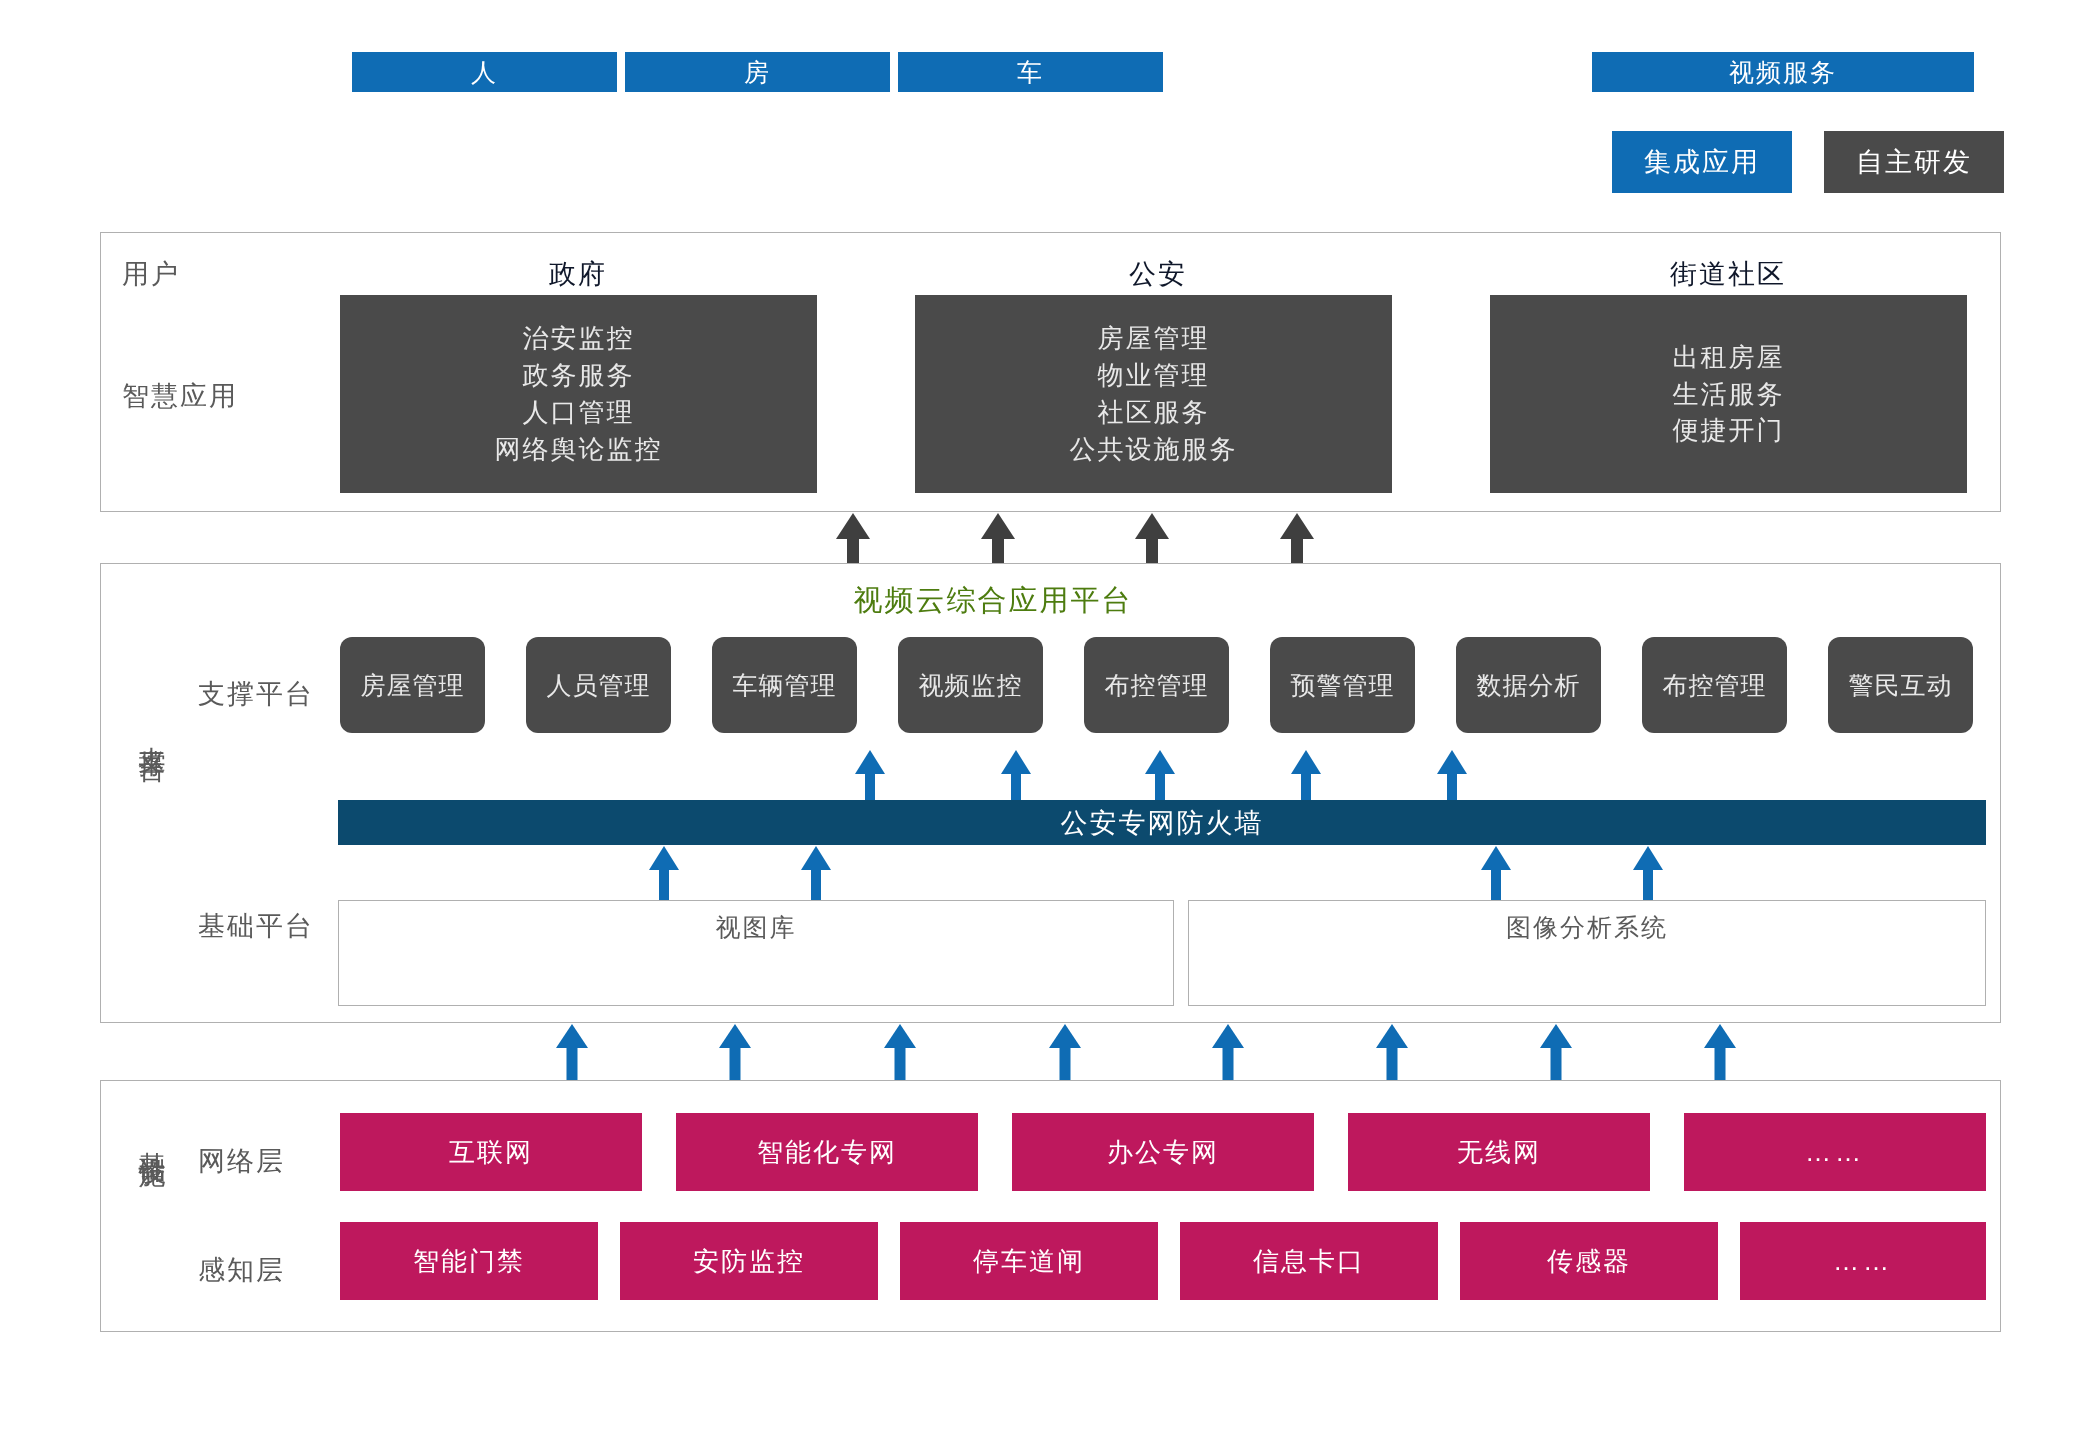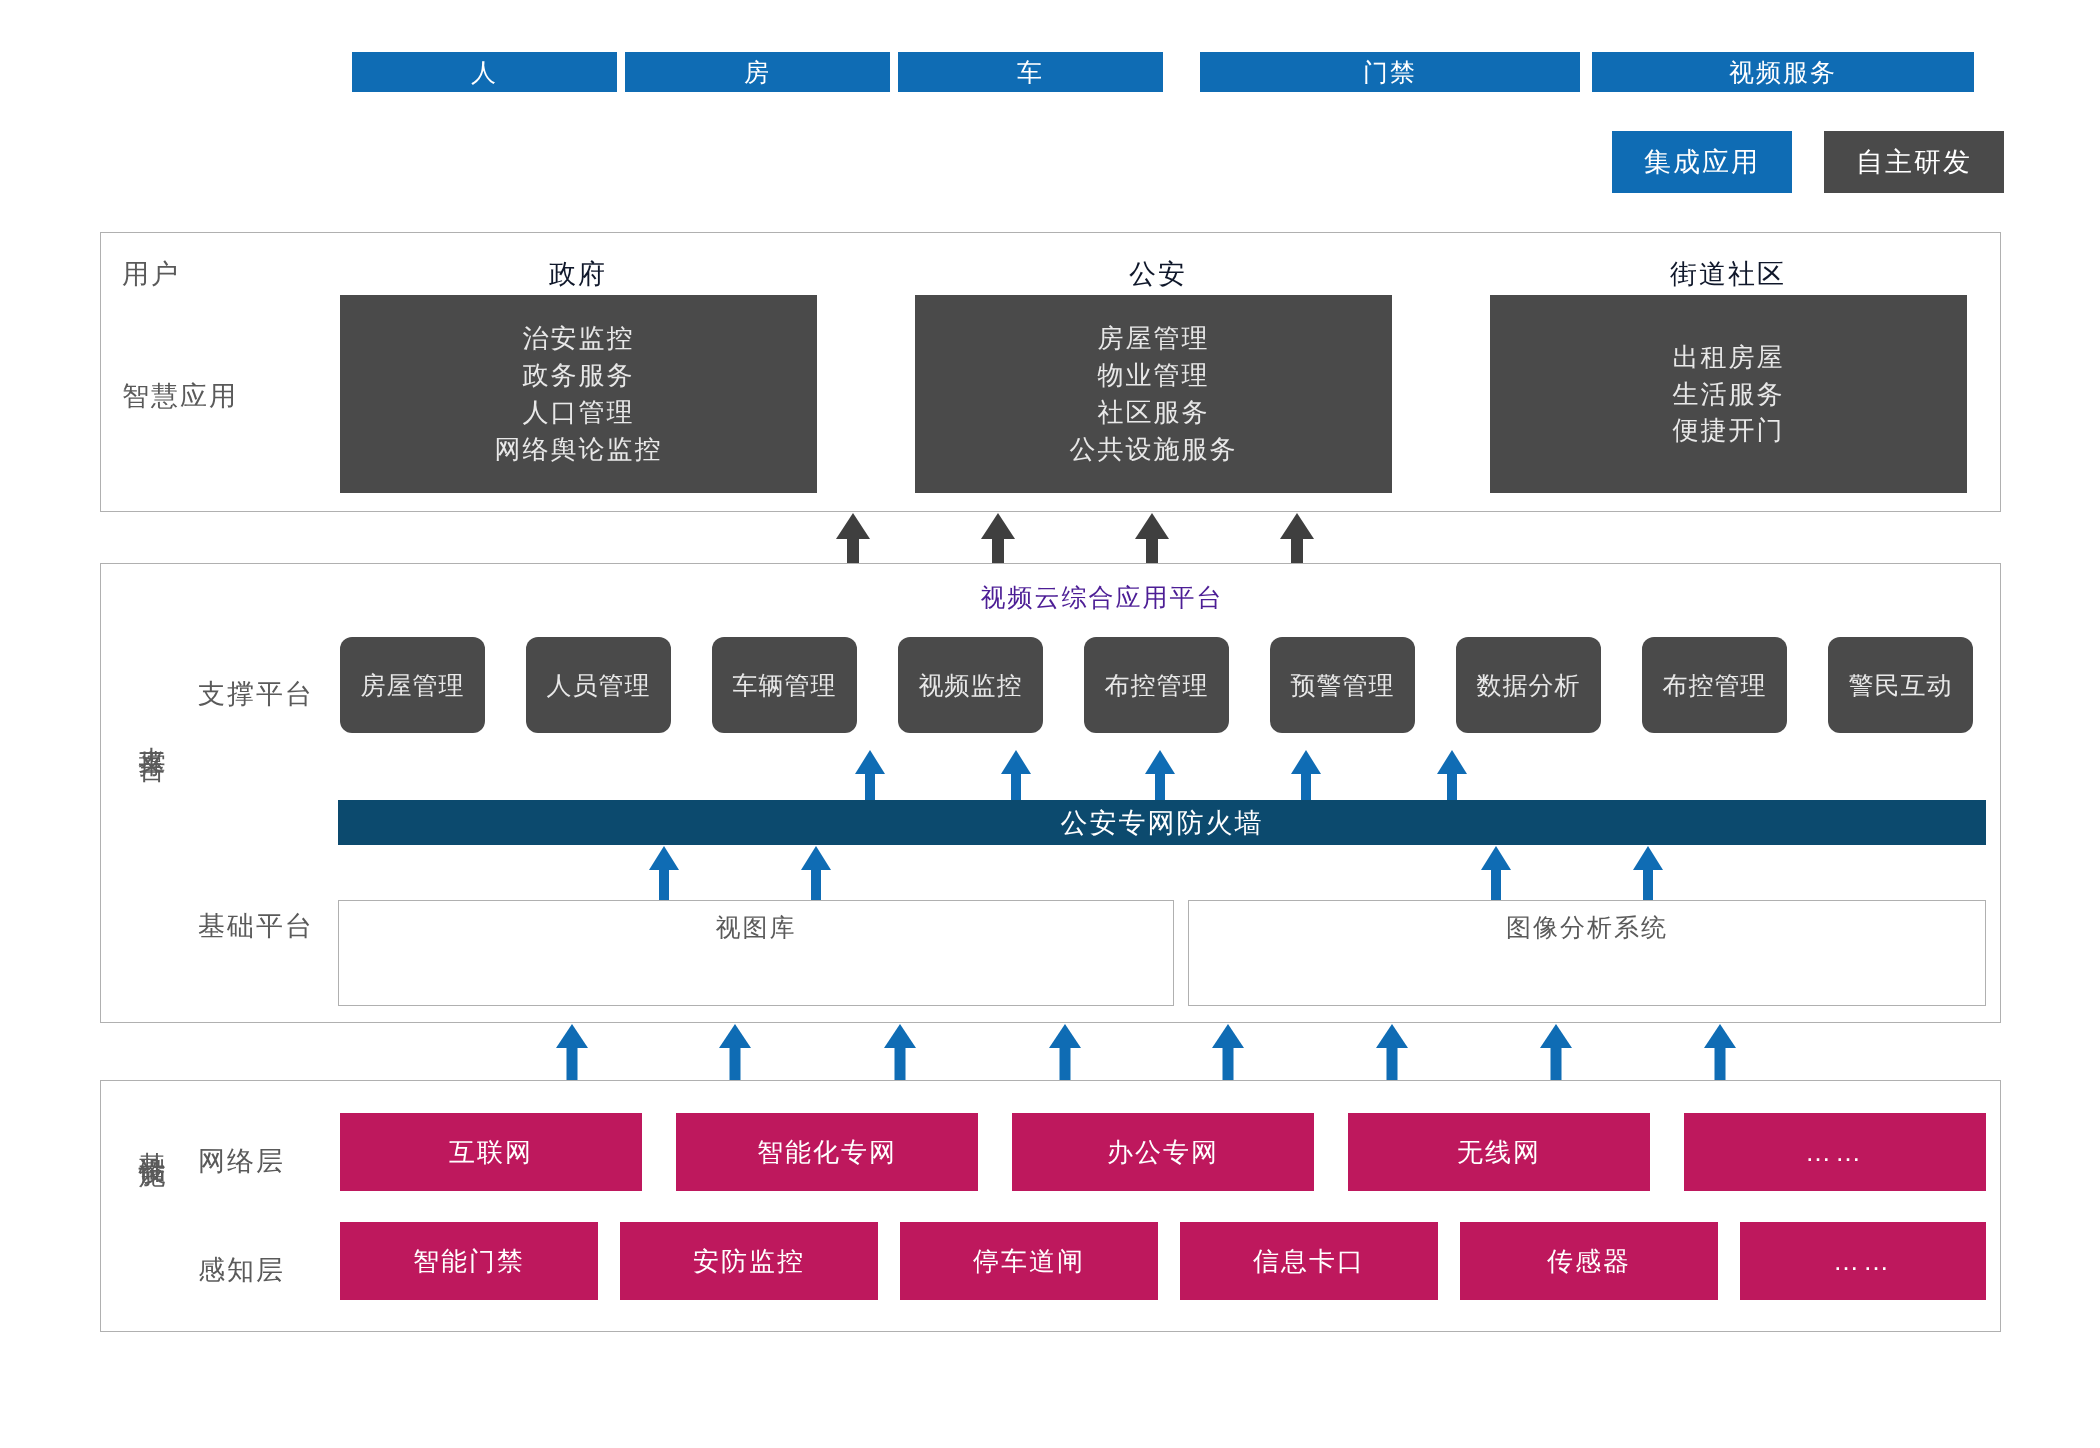--- a/index.html
+++ b/index.html
@@ -51,23 +51,23 @@
     color:#e8e8e8;
     display:flex;flex-direction:column;align-items:center;justify-content:center;
     font-size:26px;line-height:1.42;letter-spacing:2px;
     box-sizing:border-box;
   }
   .app-box span{display:block;}
 
   
   #panel-plat{left:100px;top:563px;width:1901px;height:460px;}
   #plat-title{
-    position:absolute;left:1102px;top:581px;
+    position:absolute;left:993px;top:581px;
     transform:translateX(-50%);
-    font-size:25px;color:#4c1d95;letter-spacing:2px;white-space:nowrap;
+    font-size:29px;color:#4d7c0f;letter-spacing:2px;white-space:nowrap;
   }
   #label-support{left:198px;top:676px;}
   #label-base{left:198px;top:908px;}
 
   .vlabel{
     position:absolute;
     font-size:27px;color:#5a5a5a;letter-spacing:3px;
     writing-mode:vertical-rl;text-orientation:upright;
     text-align:center;
   }
@@ -276,21 +276,20 @@
   <div class="base-group" id="group-viewlib">
     <div class="group-title">视图库</div>
   </div>
   <div class="base-chip" style="left:352px;width:265px;">人</div>
   <div class="base-chip" style="left:625px;width:265px;">房</div>
   <div class="base-chip" style="left:898px;width:265px;">车</div>
 
   <div class="base-group" id="group-imganalysis">
     <div class="group-title">图像分析系统</div>
   </div>
-  <div class="base-chip" style="left:1200px;width:380px;">门禁</div>
   <div class="base-chip" style="left:1592px;width:382px;">视频服务</div>
 
   <div class="arrow arrow-blue a-inf" style="left:552px;">
       <div class="head"></div>
       <div class="shaft"></div>
     </div>
   <div class="arrow arrow-blue a-inf" style="left:715px;">
       <div class="head"></div>
       <div class="shaft"></div>
     </div>

